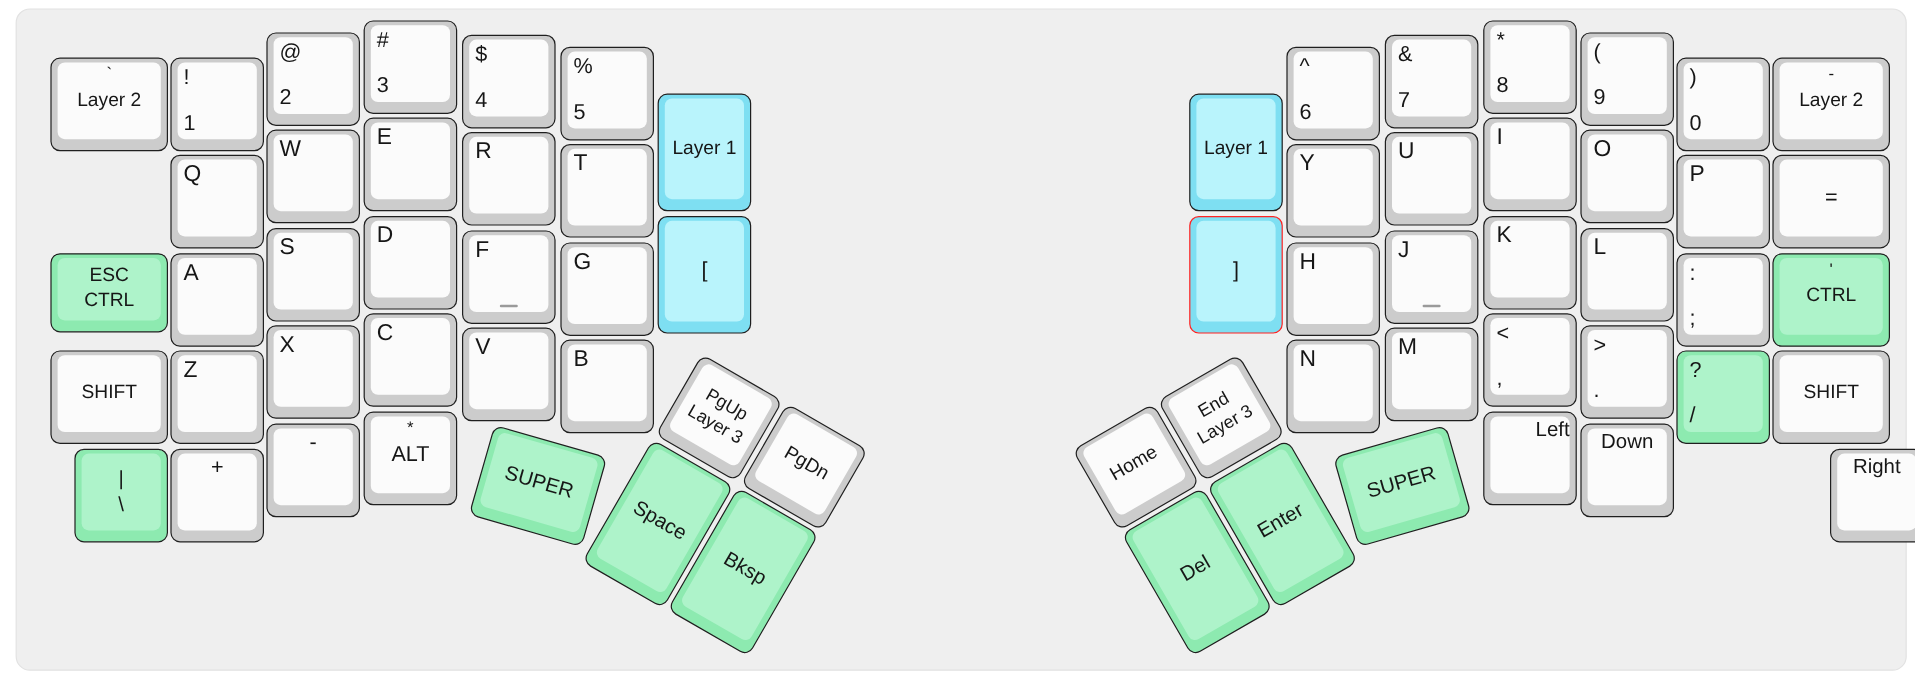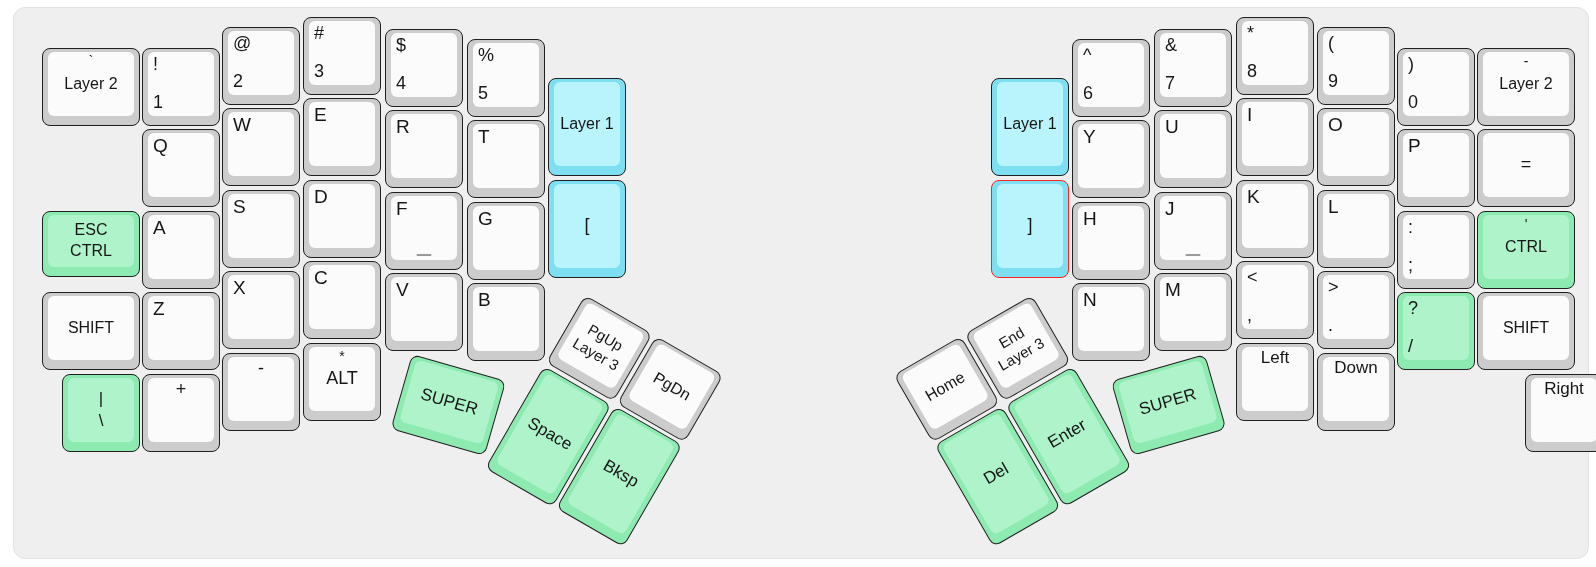--- a/index.html
+++ b/index.html
@@ -302,21 +302,21 @@
       </div>
     </div>
     <div class="key grey" style="left: 1236px; top: 261px; width: 78px; height: 78px;">
       <div class="cap">
         <div class="leg leg-tl" style="font-size: 18px;">&lt;</div>
         <div class="leg leg-bl" style="font-size: 18px;">,</div>
       </div>
     </div>
     <div class="key grey" style="left: 1236px; top: 343px; width: 78px; height: 78px;">
       <div class="cap">
-        <div class="leg leg-tc" style="font-size: 17px;">Left</div>
+        <div class="leg leg-tc" style="font-size: 17px; text-align: right;">Left</div>
       </div>
     </div>
     <div class="key grey" style="left: 1317px; top: 27px; width: 78px; height: 78px;">
       <div class="cap">
         <div class="leg leg-tl" style="font-size: 18px;">(</div>
         <div class="leg leg-bl" style="font-size: 18px;">9</div>
       </div>
     </div>
     <div class="key grey" style="left: 1317px; top: 108px; width: 78px; height: 78px;">
       <div class="cap">

